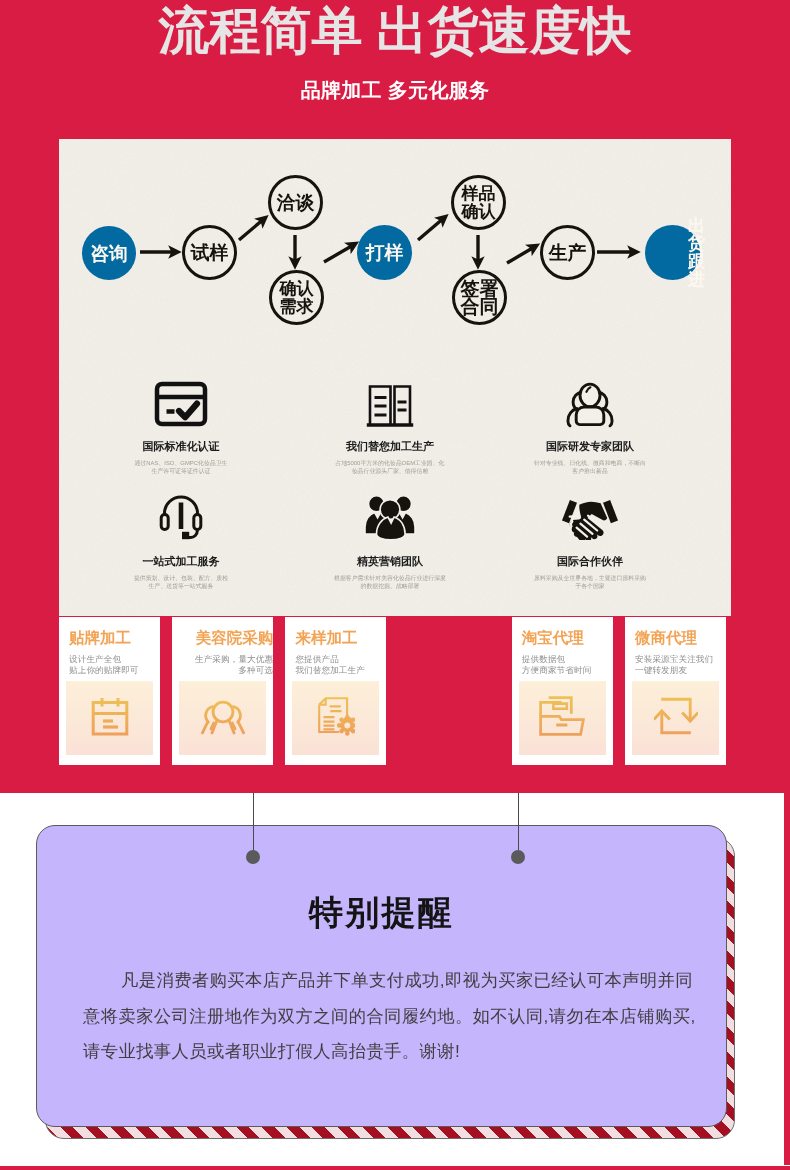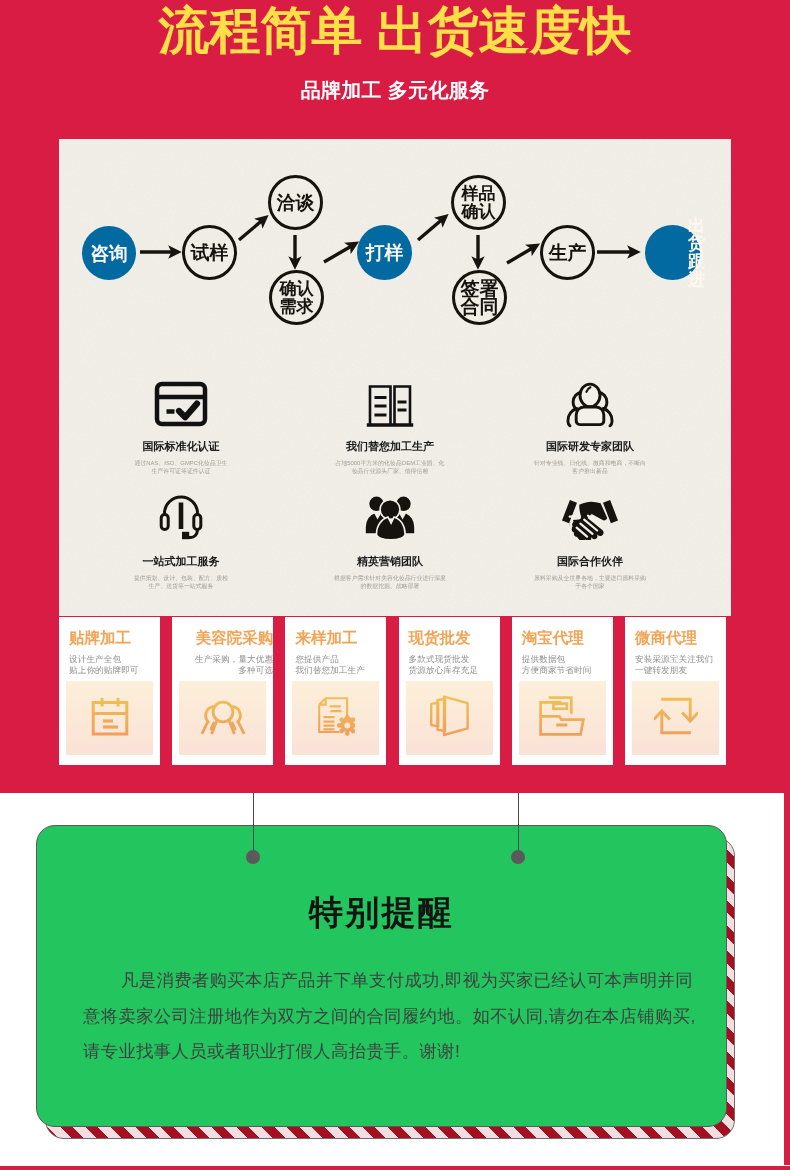--- a/index.html
+++ b/index.html
@@ -2,21 +2,21 @@
 <html><head>
 <meta charset="utf-8">
 <style>
   html,body{margin:0;padding:0;}
   body{width:790px;height:1170px;background:#d91c44;
        font-family:"Liberation Sans",sans-serif;}
   .page{position:relative;width:790px;height:1170px;overflow:hidden;background:#d91c44;}
 
   
   .hdr-title{position:absolute;left:0;top:1px;width:790px;text-align:center;
-     color:#fde047;font-size:51px;font-weight:bold;letter-spacing:0px;line-height:60px;}
+     color:#e5e5e5;font-size:51px;font-weight:bold;letter-spacing:0px;line-height:60px;}
   .hdr-sub{position:absolute;left:0;top:78px;width:790px;text-align:center;
      color:#fff;font-size:20px;font-weight:bold;letter-spacing:0.3px;line-height:24px;}
 
   
   .panel{position:absolute;left:59px;top:139px;width:672px;height:477px;
      background:#f3f0ea;overflow:hidden;}
   .noisefx{position:absolute;left:0;top:0;width:672px;height:477px;opacity:.30;
      pointer-events:none;mix-blend-mode:multiply;}
 
   
@@ -45,21 +45,21 @@
      display:flex;align-items:center;justify-content:center;}
 
   
   .botwhite{position:absolute;left:0;top:793px;width:790px;height:377px;background:#fff;}
   .redbar-bot{position:absolute;left:0;top:1166px;width:790px;height:4px;background:#d91c44;}
   .redstrip-r{position:absolute;left:784px;top:793px;width:6px;height:372px;background:#d91c44;}
 
   .stripebox{position:absolute;border-radius:19px;overflow:hidden;
      background:repeating-linear-gradient(45deg,#a50f22 0 8.9px,#f2dde1 8.9px 17.8px);
      border:1px solid #6d6d6d;box-sizing:border-box;}
-  .noticebox{position:absolute;background:#22c55e;border:1px solid #5a5a5a;
+  .noticebox{position:absolute;background:#c4b5fd;border:1px solid #5a5a5a;
      border-radius:19px;box-sizing:border-box;}
   .ntitle{position:absolute;width:100%;text-align:center;font-size:34px;
      font-weight:900;color:#141414;letter-spacing:2.2px;}
   .nbody{position:absolute;font-size:17.3px;color:#3f3f3f;line-height:35.5px;
      white-space:nowrap;letter-spacing:0.43px;}
   .pin-line{position:absolute;width:1.6px;background:#4a4a4a;}
   .pin-dot{position:absolute;width:14px;height:14px;border-radius:50%;background:#5a5a5a;}
 </style>
 </head>
 <body>
@@ -295,33 +295,20 @@
                 <circle cx="22.2" cy="29.4" r="2.3"></circle>
                 <circle cx="38.4" cy="29.4" r="2.3"></circle>
                 <circle cx="24.6" cy="23.7" r="2.3"></circle>
                 <circle cx="36" cy="35.1" r="2.3"></circle>
                 <circle cx="36" cy="23.7" r="2.3"></circle>
                 <circle cx="24.6" cy="35.1" r="2.3"></circle>
               </g>
             </svg></span>
         </div>
       </div>
-      <div class="card" style="left: 339.6px;">
-        <div class="ct">现货批发</div>
-        <div class="cs">多款式现货批发<br>货源放心库存充足</div>
-        <div class="cbox">
-          <span><svg width="44" height="42" viewBox="0 0 44 42">
-              <g fill="none" stroke="url(#og)" stroke-width="2.4" stroke-linejoin="round">
-                <path d="M4.2 8.9V30l7 1.4V7.8z"></path>
-                <path d="M10.4 5.2v29.4l7.6 1.5V3.7z"></path>
-                <path d="M17 1.6 40.6 8.2v25.2L17 40z"></path>
-              </g>
-            </svg></span>
-        </div>
-      </div>
       <div class="card" style="left: 452.8px;">
         <div class="ct">淘宝代理</div>
         <div class="cs">提供数据包<br>方便商家节省时间</div>
         <div class="cbox">
           <span><svg width="46" height="40" viewBox="0 0 46 40">
               <g fill="none" stroke="url(#og)" stroke-width="2.7" stroke-linejoin="miter">
                 <path d="M1.6 20.3V6.4h20.9"></path>
                 <path d="M9.7 1.6h22.6v16.2"></path>
                 <path d="M14.4 7.6h13.4v5.2H14.4z" stroke-width="2.6"></path>
                 <path d="M1.6 20.3h18.8l1.9 3.3h22.1l-2.8 14.8H1.6z"></path>

